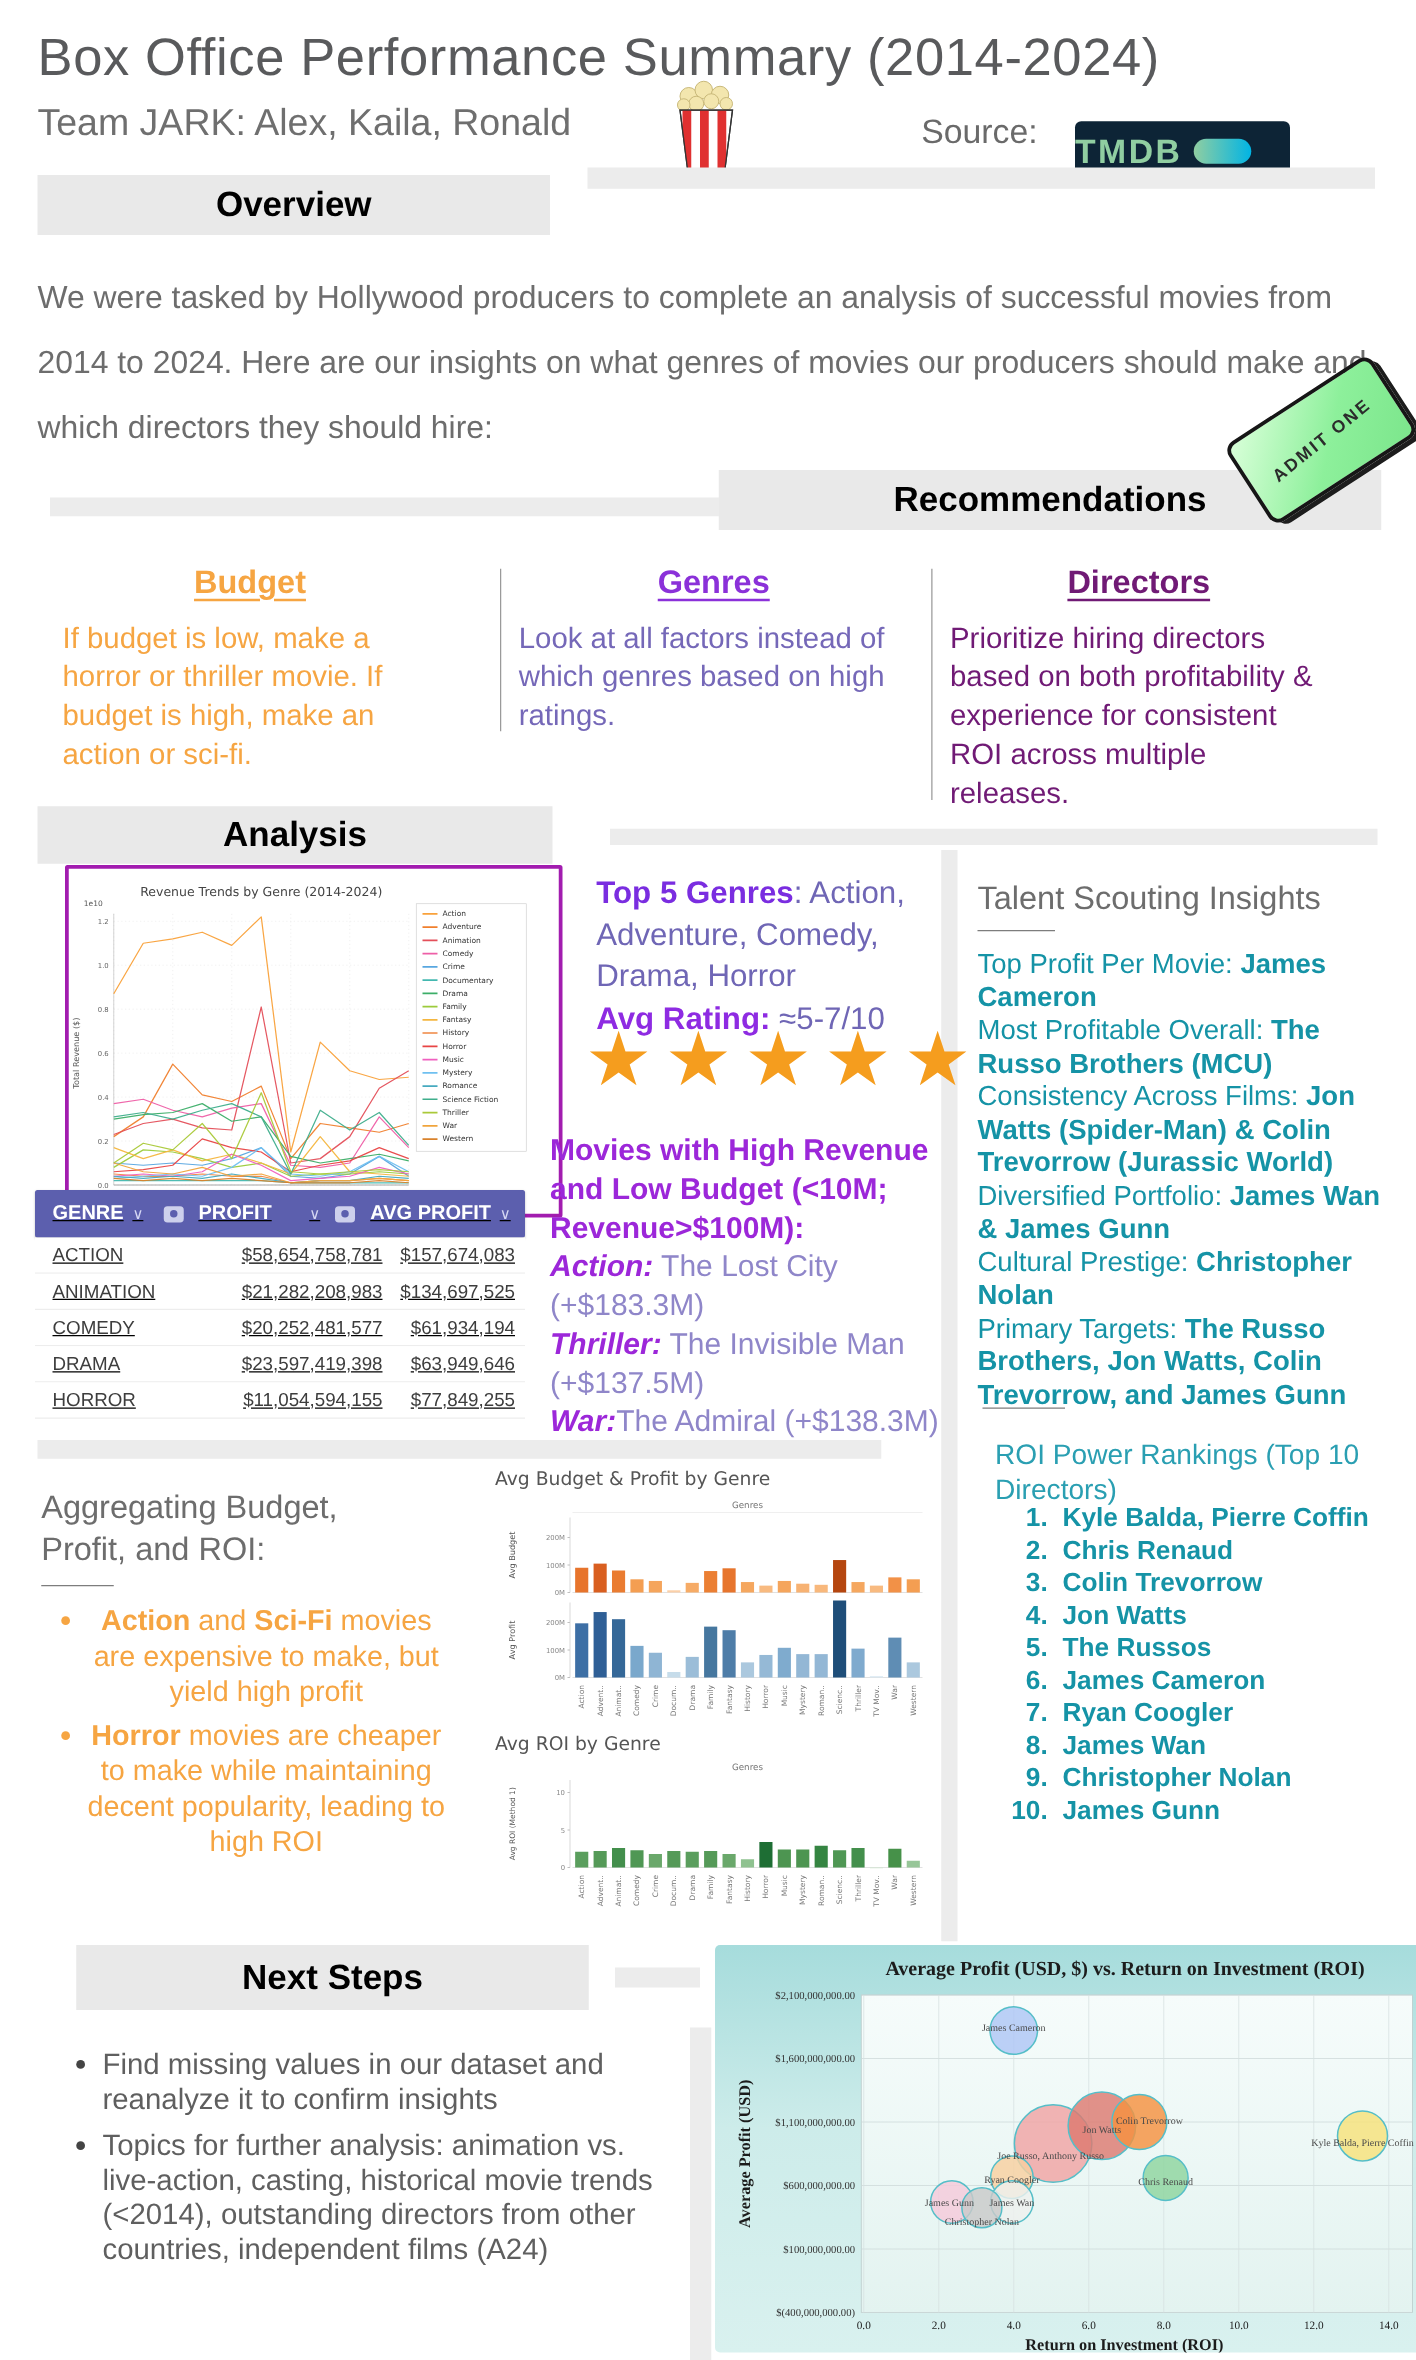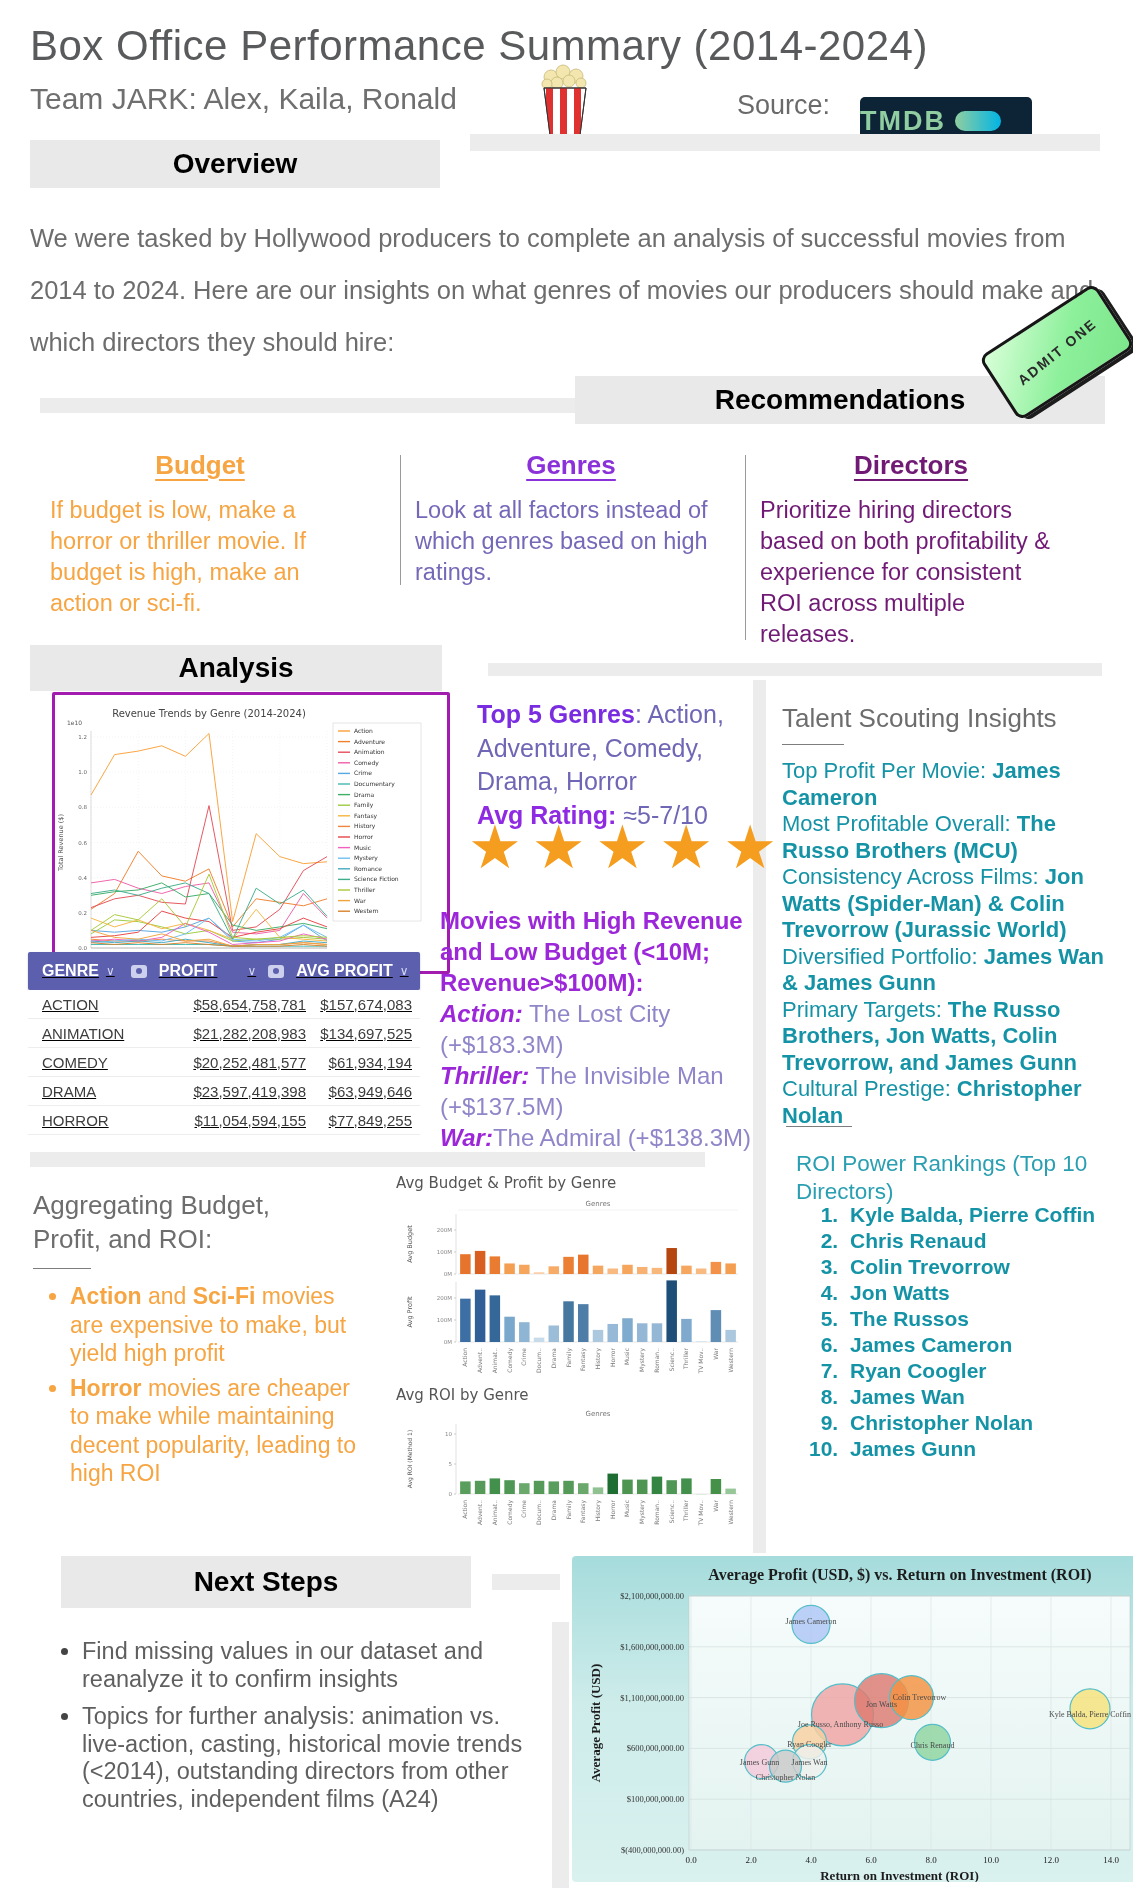--- a/index.html
+++ b/index.html
@@ -59,21 +59,21 @@
   .talent-title{left:782px;top:703px;font-size:26px;color:#6d6d6d;}
   .talent{left:782px;top:758px;width:332px;font-size:22px;line-height:26.5px;color:#1593a6;}
   .talent b{font-weight:800;}
   .rank-title{left:796px;top:1150px;width:310px;font-size:22.5px;line-height:28px;color:#2a9fb2;}
   .ranks{left:800px;top:1202px;width:300px;}
   .ranks ol{margin:0;padding-left:44px;font-size:21px;line-height:26px;font-weight:800;color:#1593a6;}
   .ranks li{padding-left:6px;margin:0;}
   .ranks li::marker{font-weight:800;color:#1593a6;}
   
   .agg-title{left:33px;top:1188px;width:310px;font-size:26px;line-height:34px;color:#6d6d6d;}
-  .agg{left:36px;top:1282px;width:320px;}
+  .agg{left:36px;top:1282px;width:320px;text-align:center;}
   .agg ul{margin:0;padding-left:34px;font-size:23px;line-height:28.5px;color:#f6a542;}
   .agg li{margin-bottom:6px;} .agg li::marker{color:#f6a542;}
   
   .tsvg{position:absolute;left:388px;background:#fff;}
   
   .next-list{left:50px;top:1638px;width:480px;}
   .next-list ul{margin:0;padding-left:32px;font-size:23.5px;line-height:27.5px;color:#5f5f5f;}
   .next-list li{margin-bottom:10px;} .next-list li::marker{color:#444;}
   
   .scatter-box{position:absolute;left:572px;top:1556px;width:556px;height:326px;border-radius:4px;
@@ -284,22 +284,22 @@
 <div class="abs stars" id="stars">★★★★★</div>
 <div class="abs highrev"><span class="mag" style="font-weight: 800;">Movies with High Revenue and Low Budget (&lt;10M; Revenue&gt;$100M):</span><br><span class="mag" style="font-weight: 800; font-style: italic;">Action:</span><span class="lav"> The Lost City (+$183.3M)</span><br><span class="mag" style="font-weight: 800; font-style: italic;">Thriller:</span><span class="lav"> The Invisible Man (+$137.5M)</span><br><span class="mag" style="font-weight: 800; font-style: italic;">War:</span><span class="lav">The Admiral (+$138.3M)</span></div>
 
 <div class="abs talent-title">Talent Scouting Insights</div>
 <div class="rule" style="left:782px;top:744px;width:62px"></div>
 <div class="abs talent" id="talent-insights">
     <div><span>Top Profit Per Movie: </span><b>James Cameron</b></div>
     <div><span>Most Profitable Overall: </span><b>The Russo Brothers (MCU)</b></div>
     <div><span>Consistency Across Films: </span><b>Jon Watts (Spider-Man) &amp; Colin Trevorrow (Jurassic World)</b></div>
     <div><span>Diversified Portfolio: </span><b>James Wan &amp; James Gunn</b></div>
+    <div><span>Cultural Prestige: </span><b>Christopher Nolan</b></div>
     <div><span>Primary Targets: </span><b>The Russo Brothers, Jon Watts, Colin Trevorrow, and James Gunn</b></div>
-    <div><span>Cultural Prestige: </span><b>Christopher Nolan</b></div>
   </div>
 <div class="rule" style="left:786px;top:1126px;width:66px"></div>
 <div class="abs rank-title">ROI Power Rankings (Top 10 Directors)</div>
 <div class="abs ranks">
     <ol id="rank-ol">
       <li>Kyle Balda, Pierre Coffin</li>
       <li>Chris Renaud</li>
       <li>Colin Trevorrow</li>
       <li>Jon Watts</li>
       <li>The Russos</li>

